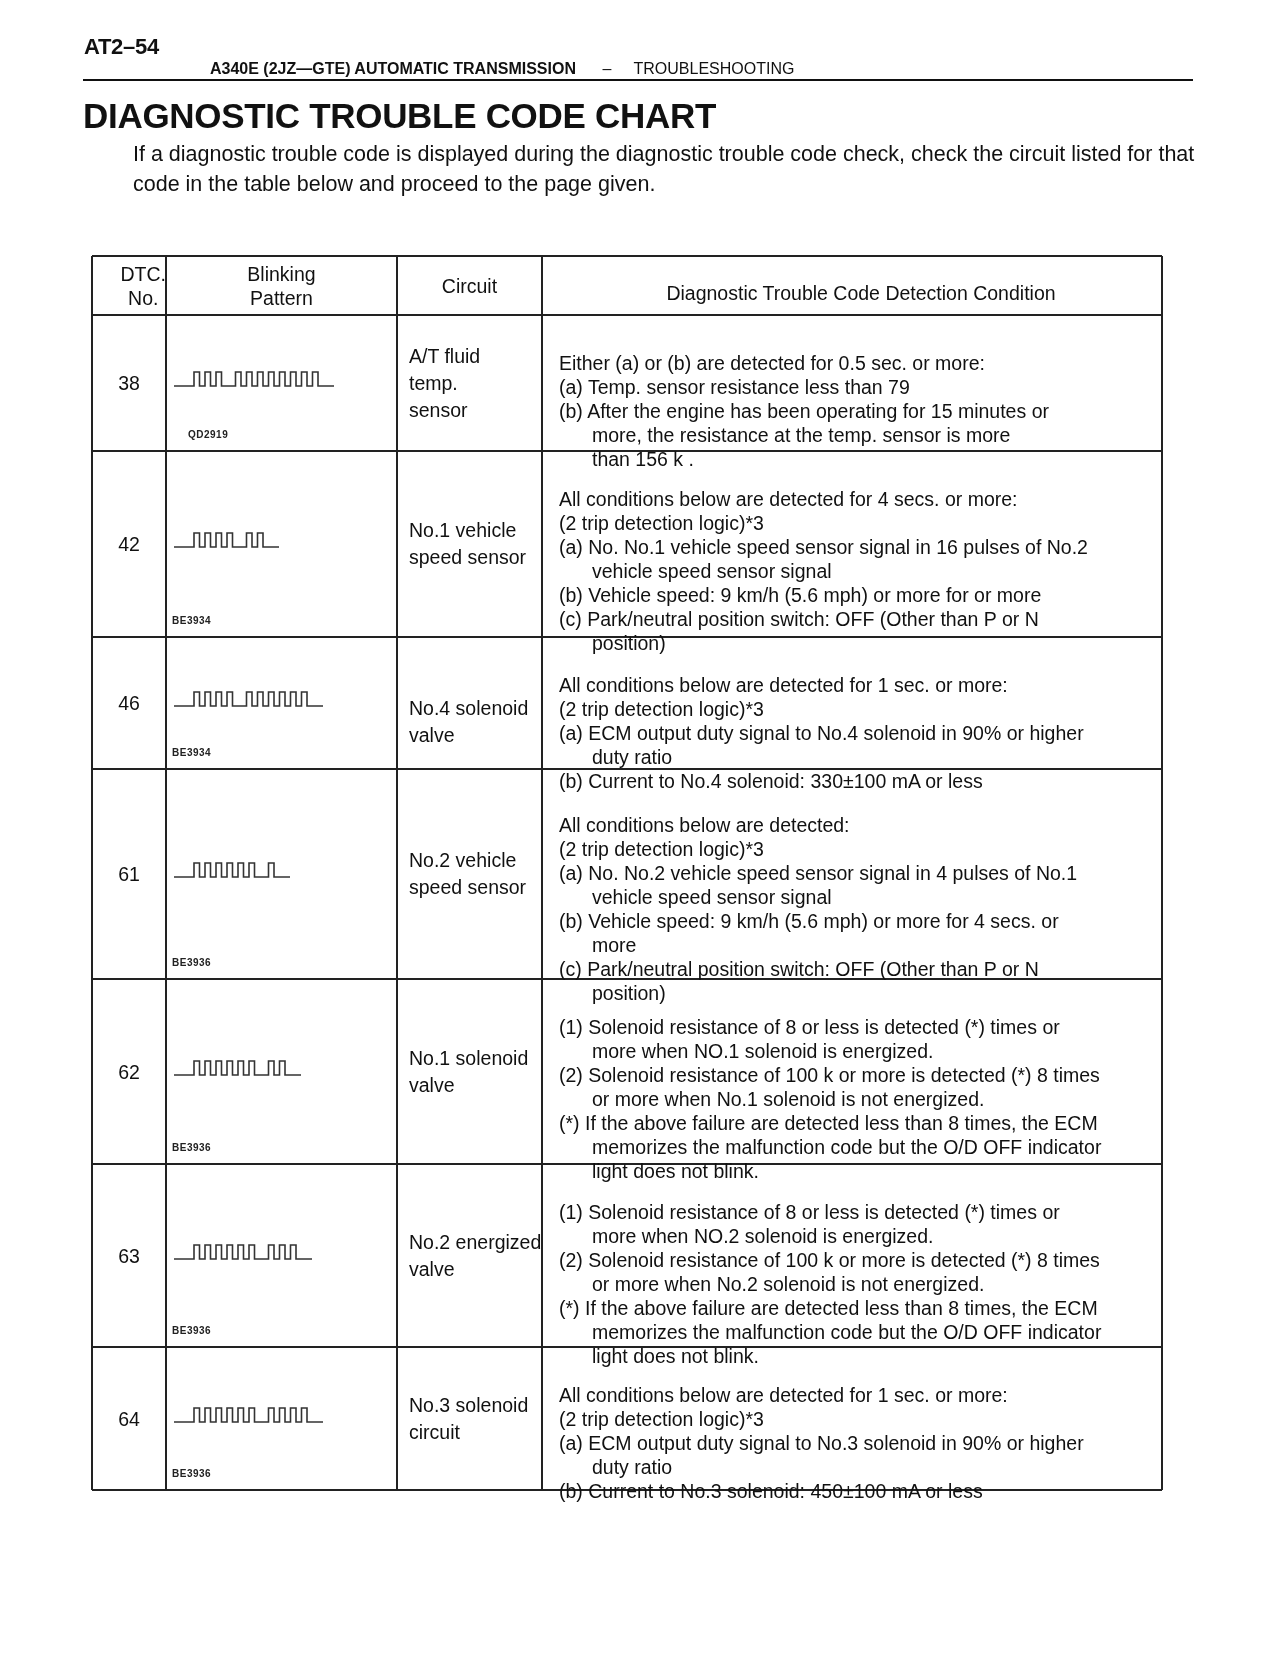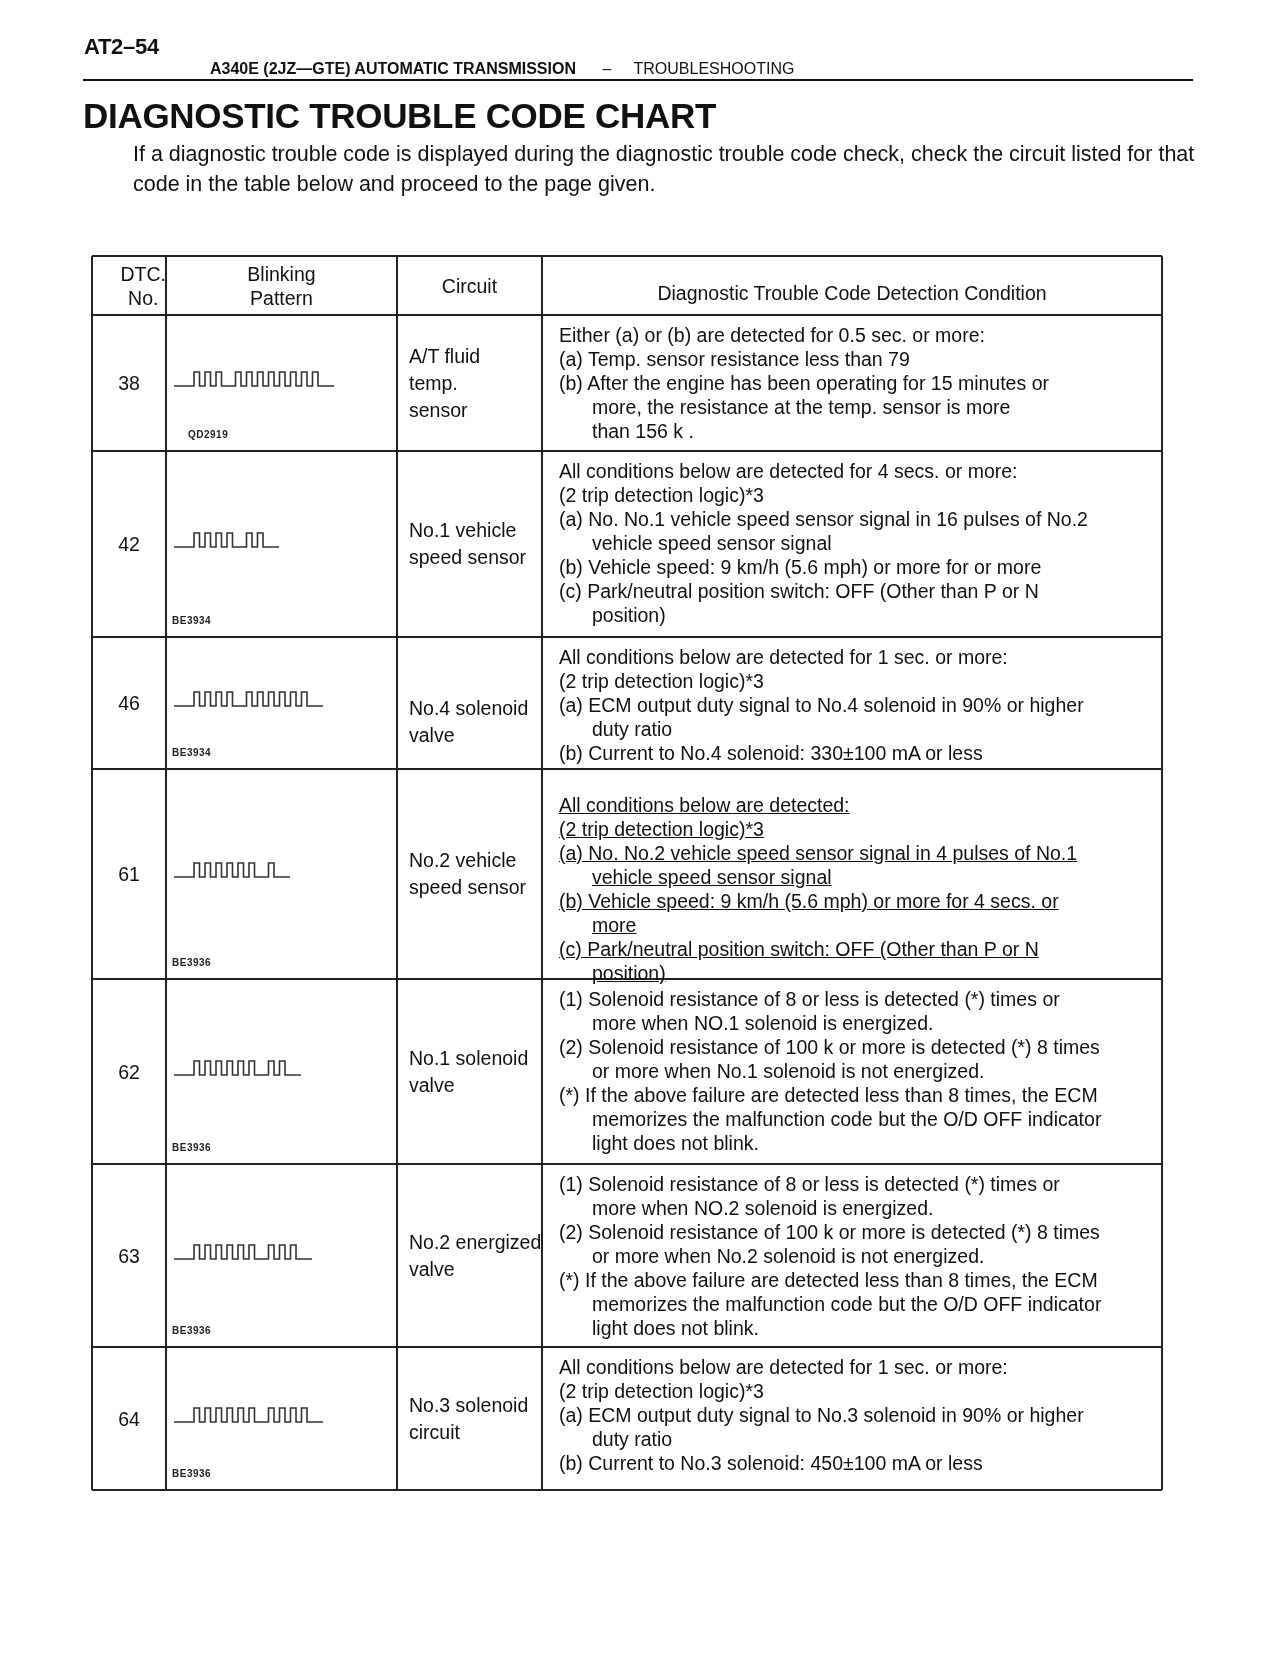--- a/index.html
+++ b/index.html
@@ -13,21 +13,21 @@
   #title{left:83px;top:96px;font-size:35px;font-weight:bold;letter-spacing:-0.3px;}
   #intro{left:133px;top:139px;width:1080px;font-size:21.5px;line-height:30px;}
 
   #dtc-table{left:92px;top:256px;width:1070px;height:1234px;}
   .hline{position:absolute;height:2px;background:#222;}
   .vline{position:absolute;width:2px;background:#222;}
   .cell{position:absolute;font-size:19.5px;line-height:24px;}
   .hdr{display:flex;align-items:center;justify-content:center;text-align:center;}
   .dtc-num{display:flex;align-items:center;justify-content:center;}
   .circ{display:flex;align-items:center;padding-left:12px;box-sizing:border-box;}
-  .cond{padding:8px 4px 0 17px;box-sizing:border-box;}
+  .cond{padding:8px 4px 0 17px;box-sizing:border-box;margin-top:28px;}
   .cond .ln{white-space:nowrap;}
   .cond .ind{padding-left:33px;}
   .figid{position:absolute;font-size:10px;font-weight:bold;letter-spacing:0.5px;color:#222;}
   svg.wave{position:absolute;overflow:visible;}
 </style>
 </head>
 <body>
 
 <div id="page-num" class="abs">AT2–54</div>
 <div id="running-head" class="abs">
@@ -64,21 +64,21 @@
       <div>
         <div>Blinking</div>
         <div>Pattern</div>
       </div>
     </div>
     <div class="cell hdr" style="left: 305px; top: 0px; width: 145px; height: 59px;">
       <div>
         <div>Circuit</div>
       </div>
     </div>
-    <div class="cell hdr" style="left: 450px; top: 0px; width: 620px; height: 74px;">
+    <div class="cell hdr" style="left: 450px; top: 0px; width: 620px; height: 74px; padding-left: 9px;">
       <div>
         <div>Diagnostic Trouble Code Detection Condition</div>
       </div>
     </div>
     <div style="position: absolute; left: 0px; top: 59px; width: 1070px; height: 136px;">
       <div class="cell dtc-num" style="left: 0px; top: 0px; width: 74px; height: 136px;">38</div>
       <svg class="wave" width="160" height="16" style="left: 82px; top: 56px;">
         <path d="M0,14 L20,14 L20,0 L25.5,0 L25.5,14 L31,14 L31,0 L36.5,0 L36.5,14 L42,14 L42,0 L47.5,0 L47.5,14 L61.5,14 L61.5,0 L67,0 L67,14 L72.5,14 L72.5,0 L78,0 L78,14 L83.5,14 L83.5,0 L89,0 L89,14 L94.5,14 L94.5,0 L100,0 L100,14 L105.5,14 L105.5,0 L111,0 L111,14 L116.5,14 L116.5,0 L122,0 L122,14 L127.5,14 L127.5,0 L133,0 L133,14 L138.5,14 L138.5,0 L144,0 L144,14 L160,14" fill="none" stroke="#333" stroke-width="1.6" transform="translate(0,1)"></path>
       </svg>
       <div class="figid" style="left: 96px; top: 114px;">QD2919</div>
@@ -144,21 +144,21 @@
       <svg class="wave" width="116" height="16" style="left: 82px; top: 93px;">
         <path d="M0,14 L20,14 L20,0 L25.5,0 L25.5,14 L31,14 L31,0 L36.5,0 L36.5,14 L42,14 L42,0 L47.5,0 L47.5,14 L53,14 L53,0 L58.5,0 L58.5,14 L64,14 L64,0 L69.5,0 L69.5,14 L75,14 L75,0 L80.5,0 L80.5,14 L94.5,14 L94.5,0 L100,0 L100,14 L116,14" fill="none" stroke="#333" stroke-width="1.6" transform="translate(0,1)"></path>
       </svg>
       <div class="figid" style="left: 80px; top: 188px;">BE3936</div>
       <div class="cell circ" style="left: 305px; top: 0px; width: 145px; height: 210px;">
         <div style="line-height: 27px;">
           <div>No.2 vehicle</div>
           <div>speed sensor</div>
         </div>
       </div>
-      <div class="cell cond" style="left: 450px; top: 16px; width: 620px; height: 210px; text-decoration: underline;">
+      <div class="cell cond" style="left: 450px; top: 8px; width: 620px; height: 210px;">
         <div class="ln">All conditions below are detected:</div>
         <div class="ln">(2 trip detection logic)*3</div>
         <div class="ln">(a) No. No.2 vehicle speed sensor signal in 4 pulses of No.1</div>
         <div class="ln ind">vehicle speed sensor signal</div>
         <div class="ln">(b) Vehicle speed: 9 km/h (5.6 mph) or more for 4 secs. or</div>
         <div class="ln ind">more</div>
         <div class="ln">(c) Park/neutral position switch:  OFF (Other than P or N</div>
         <div class="ln ind">position)</div>
       </div>
     </div>

